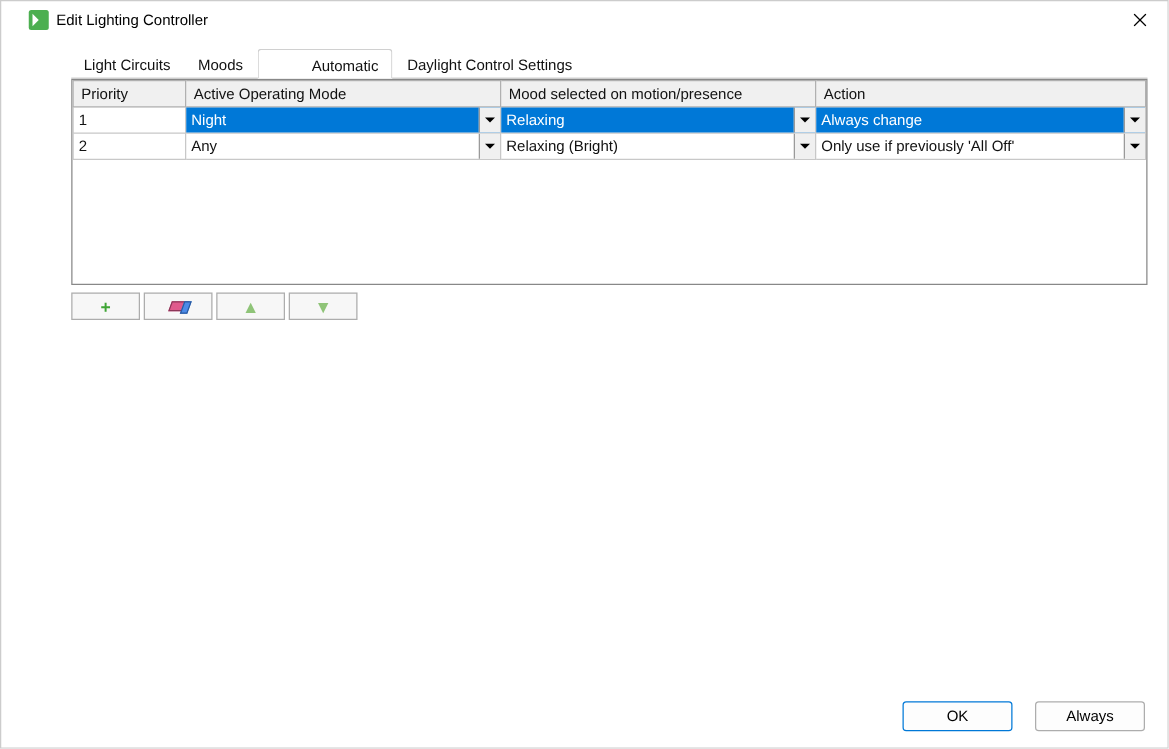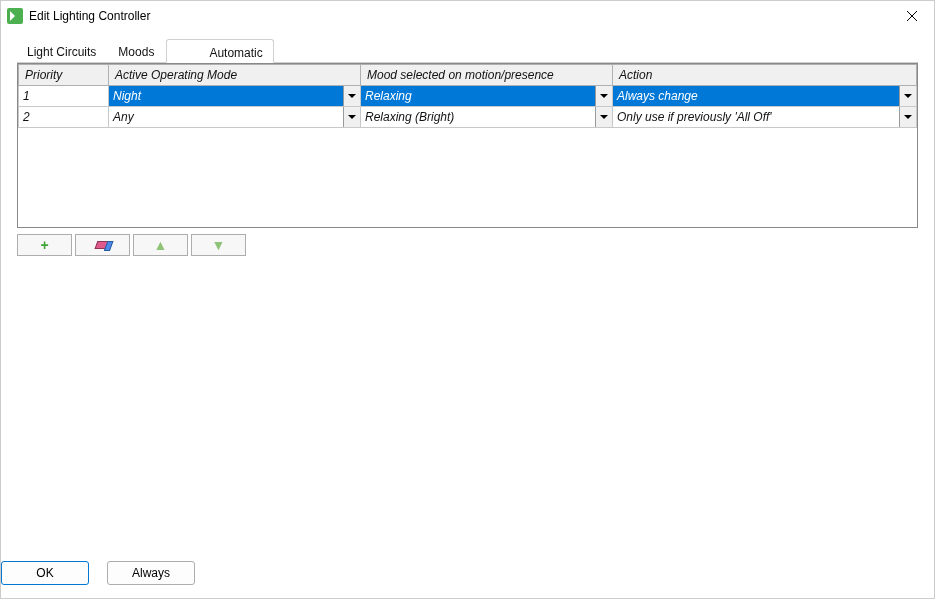--- a/index.html
+++ b/index.html
@@ -24,21 +24,21 @@
       display: flex;
       flex-direction: column;
       background: #ffffff;
     }
 
     
     .titlebar {
       height: 30px;
       display: flex;
       align-items: center;
-      padding-left: 6px;
+      padding-left: 22px;
     }
 
     .titlebar .app-icon {
       width: 16px;
       height: 16px;
       margin-right: 6px;
       background: #4caf50;
       border-radius: 2px;
       position: relative;
     }
@@ -69,20 +69,21 @@
       font-size: 14px;
       cursor: pointer;
     }
 
     
     .content {
       flex: 1;
       padding: 8px 16px 0 16px;
       display: flex;
       flex-direction: column;
+      margin-left: 40px;
     }
 
     
     .tabstrip {
       display: flex;
       border-bottom: 1px solid #d0d0d0;
       height: 24px;
     }
 
     .tab {
@@ -118,21 +119,20 @@
       border: 1px solid #888888;
       height: 165px;
       overflow: hidden;
       background: #ffffff;
     }
 
     .grid {
       width: 100%;
       border-collapse: collapse;
       table-layout: fixed;
-      font-style: italic;
     }
 
     .grid th {
       background: #f0f0f0;
       border: 1px solid #b0b0b0;
       text-align: left;
       font-weight: normal;
       padding: 2px 6px;
       font-size: 12px;
       color: #111;
@@ -239,20 +239,21 @@
       color: #8fc478;
       font-size: 14px;
       line-height: 1;
     }
 
     
     .footer {
       height: 50px;
       display: flex;
       align-items: center;
+      justify-content: flex-end;
       padding-right: 18px;
       gap: 18px;
     }
 
     .dlg-btn {
       min-width: 88px;
       height: 24px;
       font-size: 12px;
       border: 1px solid #adadad;
       background: #fdfdfd;
@@ -279,20 +280,21 @@
       </svg>
     </div>
   </div>
 
   <div class="content">
 
     <div class="tabstrip">
       <div class="tab">Light Circuits</div>
       <div class="tab">Moods</div>
       <div class="tab active">Automatic</div>
+      <div class="tab">Daylight Control Settings</div>
     </div>
 
 
     <div class="grid-wrap">
       <table class="grid">
         <colgroup>
           <col class="col-priority">
           <col class="col-mode">
           <col class="col-mood">
           <col class="col-action">

